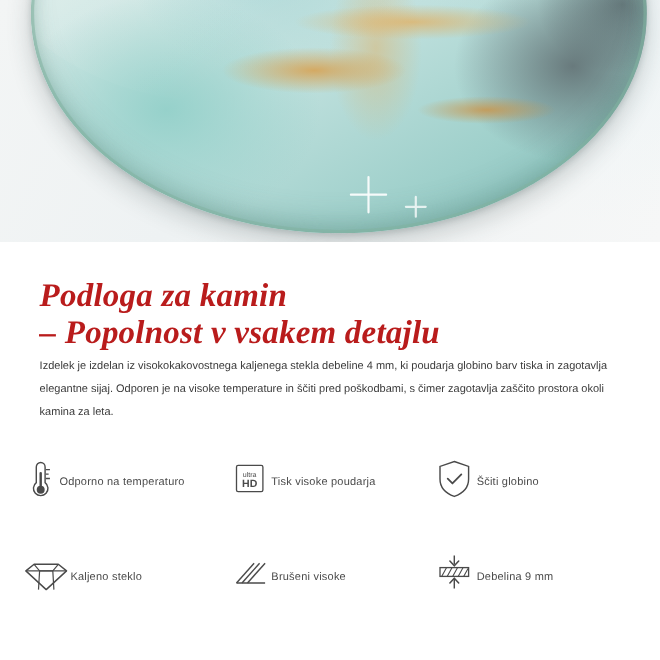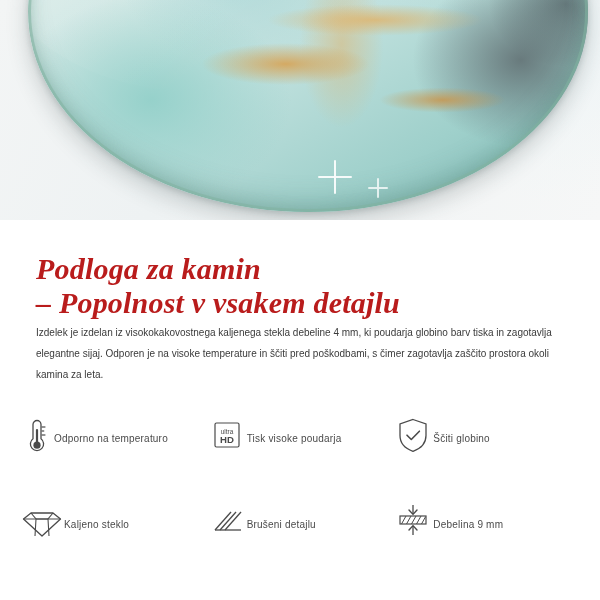--- a/index.html
+++ b/index.html
@@ -242,21 +242,21 @@
 
     <div class="feature">
       <span class="icon">
         <svg width="40" height="38" viewBox="0 0 40 38">
           <path d="M8 28 L24 10" stroke="#4a4a4a" stroke-width="1.3" fill="none"></path>
           <path d="M13 28 L29 10" stroke="#4a4a4a" stroke-width="1.3" fill="none"></path>
           <path d="M18 28 L34 10" stroke="#4a4a4a" stroke-width="1.3" fill="none"></path>
           <path d="M8 28 H34" stroke="#4a4a4a" stroke-width="1.3" fill="none"></path>
         </svg>
       </span>
-      <span class="caption">Brušeni detajlu</span>
+      <span class="caption">Brušeni visoke</span>
     </div>
 
     <div class="feature">
       <span class="icon">
         <svg width="40" height="42" viewBox="0 0 40 42">
           <path d="M20 5 V13" stroke="#4a4a4a" stroke-width="1.3" fill="none"></path>
           <path d="M16 10 L20 14.4 L24 10" stroke="#4a4a4a" stroke-width="1.4" fill="none" stroke-linecap="round" stroke-linejoin="round"></path>
           <rect x="7" y="16" width="26" height="8" fill="none" stroke="#4a4a4a" stroke-width="1.2"></rect>
           <path d="M8.5 24 L13 16 M13.5 24 L18 16 M18.5 24 L23 16 M23.5 24 L28 16 M28.5 24 L32.5 16.8" stroke="#4a4a4a" stroke-width="1" fill="none"></path>
           <path d="M20 35 V27" stroke="#4a4a4a" stroke-width="1.3" fill="none"></path>

